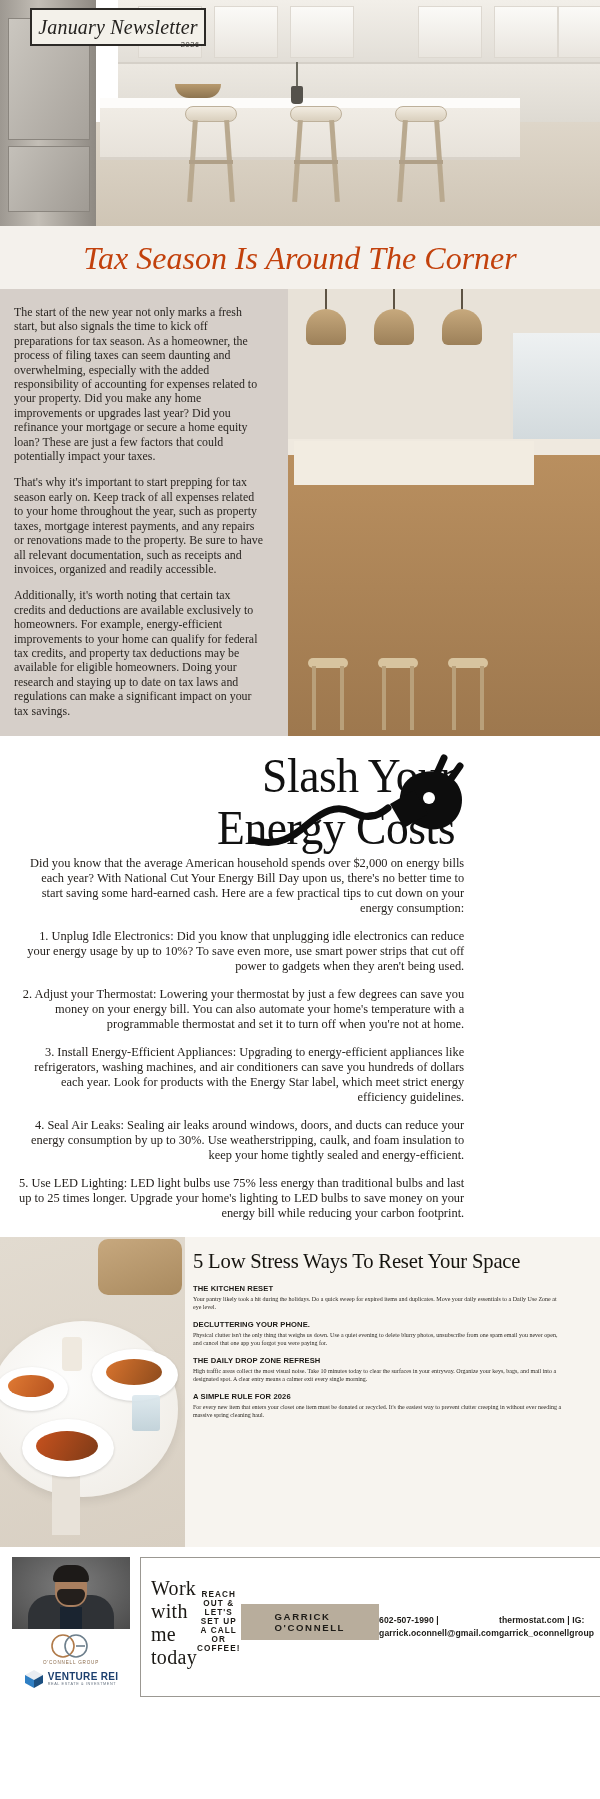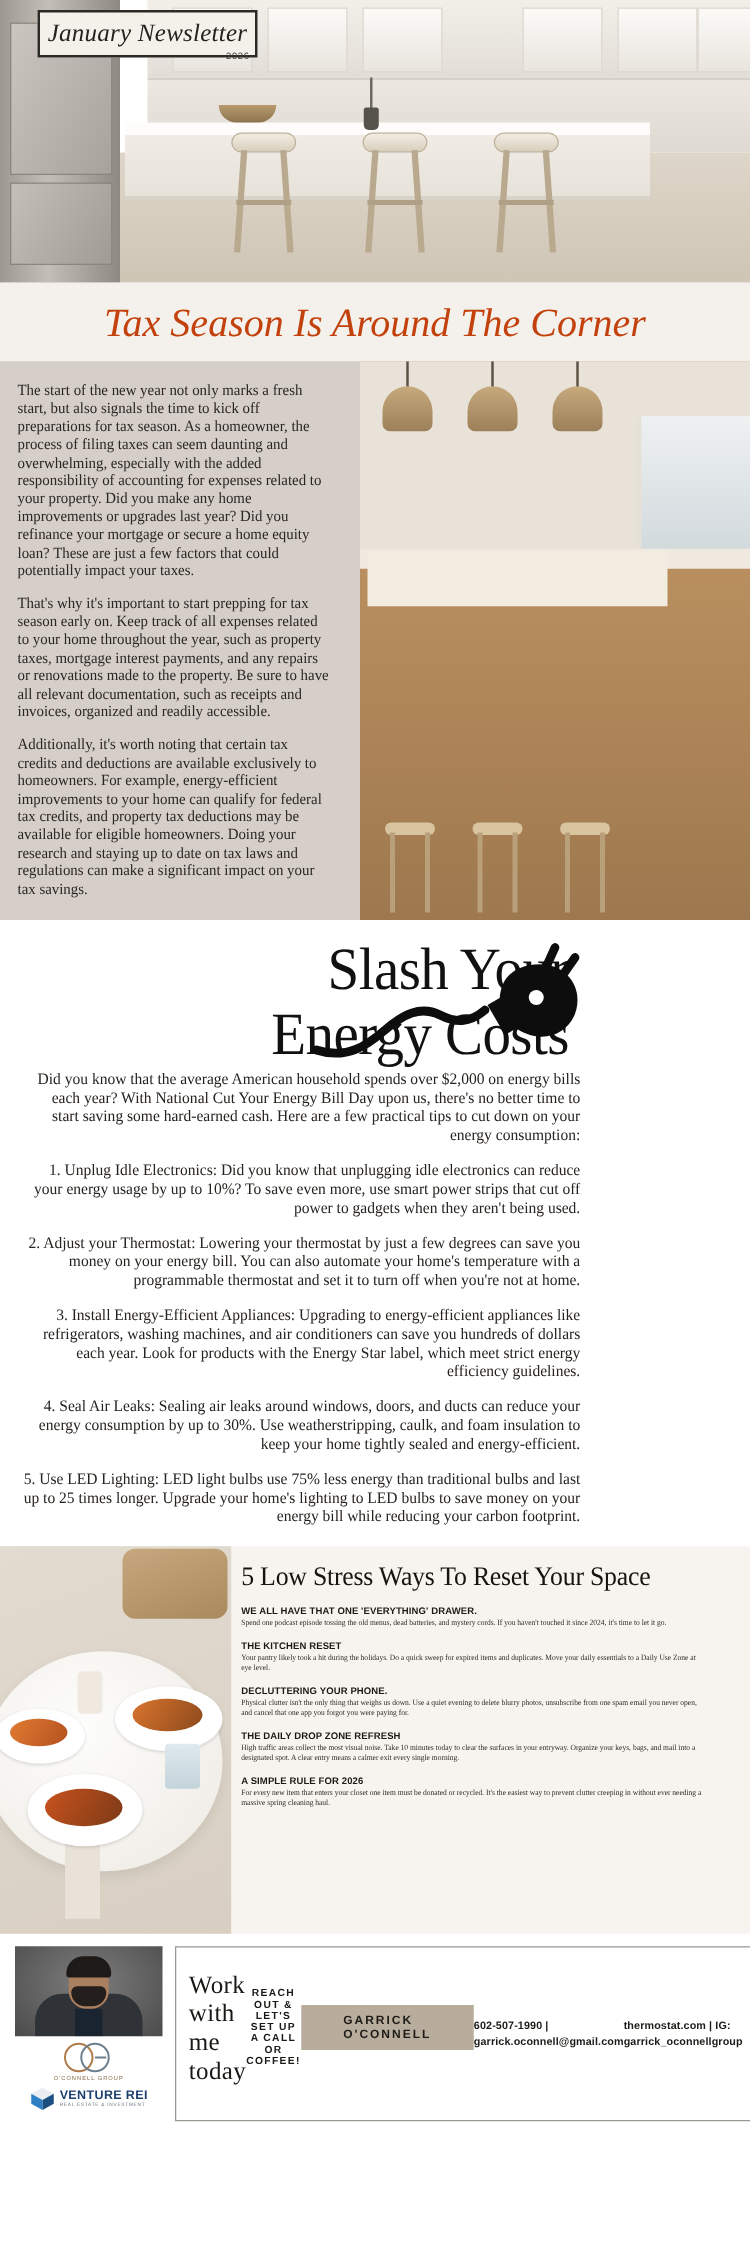--- a/index.html
+++ b/index.html
@@ -311,24 +311,20 @@
       <div class="rs-food" style="left:106px;top:122px;width:56px;height:26px;background:linear-gradient(120deg,#d9742e,#8c4a1c);"></div>
       <div class="rs-plate" style="left:22px;top:182px;width:92px;height:58px;"></div>
       <div class="rs-food" style="left:36px;top:194px;width:62px;height:30px;background:linear-gradient(120deg,#c8521e,#7c3a17);"></div>
       <div class="rs-food" style="left:62px;top:100px;width:20px;height:34px;border-radius:4px;background:#efe9df;"></div>
       <div class="rs-food" style="left:132px;top:158px;width:28px;height:36px;border-radius:3px;background:linear-gradient(180deg,rgba(220,232,238,.9),rgba(190,208,216,.9));"></div>
     </div>
     <div class="reset-body">
       <div class="reset-title">5 Low Stress Ways To Reset Your Space</div>
 
       <div class="rs-item">
-        <h4>WE ALL HAVE THAT ONE 'EVERYTHING' DRAWER.</h4>
-        <p>Spend one podcast episode tossing the old menus, dead batteries, and mystery cords. If you haven't touched it since 2024, it's time to let it go.</p>
-      </div>
-      <div class="rs-item">
         <h4>THE KITCHEN RESET</h4>
         <p>Your pantry likely took a hit during the holidays. Do a quick sweep for expired items and duplicates. Move your daily essentials to a Daily Use Zone at eye level.</p>
       </div>
       <div class="rs-item">
         <h4>DECLUTTERING YOUR PHONE.</h4>
         <p>Physical clutter isn't the only thing that weighs us down. Use a quiet evening to delete blurry photos, unsubscribe from one spam email you never open, and cancel that one app you forgot you were paying for.</p>
       </div>
       <div class="rs-item">
         <h4>THE DAILY DROP ZONE REFRESH</h4>
         <p>High traffic areas collect the most visual noise. Take 10 minutes today to clear the surfaces in your entryway. Organize your keys, bags, and mail into a designated spot. A clear entry means a calmer exit every single morning.</p>

